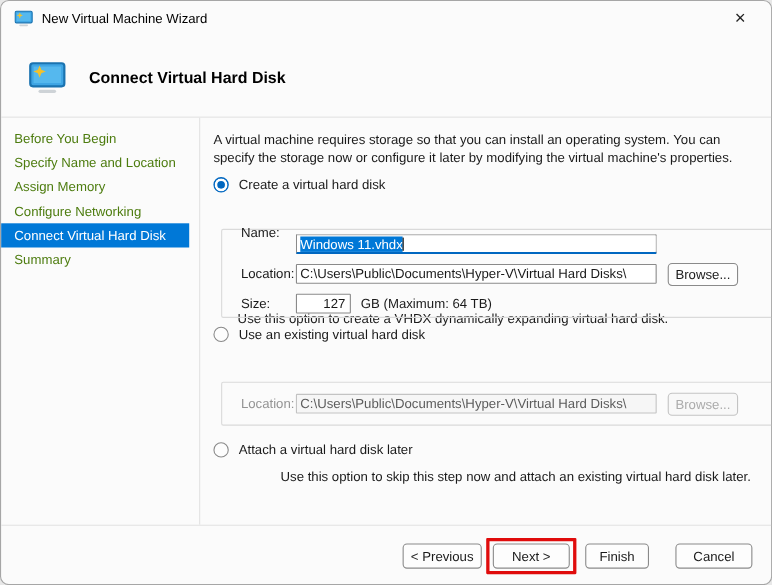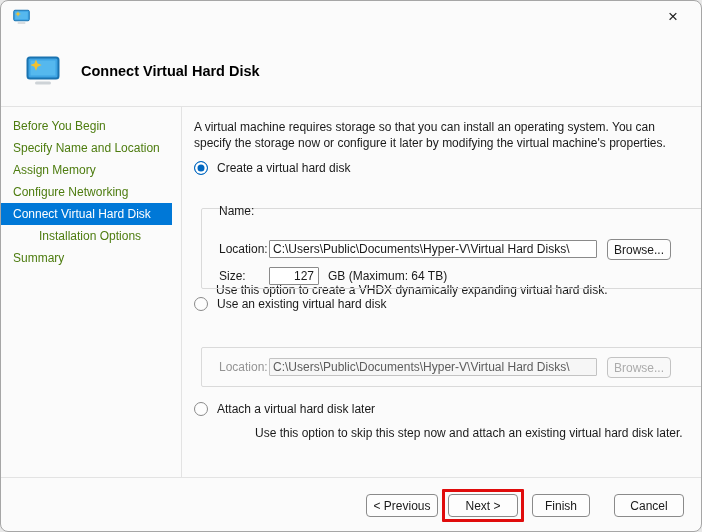--- a/index.html
+++ b/index.html
@@ -116,56 +116,57 @@
 
 <div class="window">
 
   <div class="titlebar">
     <svg class="titlebar-icon" viewBox="0 0 34 30">
       <rect x="1.5" y="1.5" width="31" height="21" rx="2.5" fill="#3fa5e4" stroke="#1a73b0" stroke-width="2"></rect>
       <rect x="4.5" y="4.5" width="25" height="15" fill="#55b8ee"></rect>
       <path d="M10 3.5 l1.6 4 4 1.6 -4 1.6 -1.6 4 -1.6 -4 -4 -1.6 4 -1.6 z" fill="#f2c12e"></path>
       <rect x="9" y="25.5" width="16" height="3" rx="1.5" fill="#ced3d7"></rect>
     </svg>
+    <span class="titlebar-text">New Virtual Machine Wizard</span>
     <button class="close-btn">×</button>
   </div>
 
   <svg class="header-icon" viewBox="0 0 34 30">
     <rect x="1.5" y="1.5" width="31" height="21" rx="2.5" fill="#3fa5e4" stroke="#1a73b0" stroke-width="2"></rect>
     <rect x="4.5" y="4.5" width="25" height="15" fill="#55b8ee"></rect>
     <path d="M10 3.5 l1.6 4 4 1.6 -4 1.6 -1.6 4 -1.6 -4 -4 -1.6 4 -1.6 z" fill="#f2c12e"></path>
     <rect x="9" y="25.5" width="16" height="3" rx="1.5" fill="#ced3d7"></rect>
   </svg>
   <div class="header-title">Connect Virtual Hard Disk</div>
 
   <div class="divider-h-top"></div>
   <div class="divider-v-side"></div>
 
   <div class="sidebar">
     <div class="side-item">Before You Begin</div>
     <div class="side-item">Specify Name and Location</div>
     <div class="side-item">Assign Memory</div>
     <div class="side-item">Configure Networking</div>
     <div class="side-item selected">Connect Virtual Hard Disk</div>
-    <div class="side-item indent">Installation Options</div>
     <div class="side-item">Summary</div>
   </div>
 
   <div class="content">
 
     <div class="intro">A virtual machine requires storage so that you can install an operating system. You can specify the storage now or configure it later by modifying the virtual machine's properties.</div>
 
     <div class="radio-row" style="left:12px; top:54px;">
       <span class="radio-circle checked"></span>
       <span class="radio-label">Create a virtual hard disk</span>
     </div>
     <div class="option-desc" style="top:177px;">Use this option to create a VHDX dynamically expanding virtual hard disk.</div>
 
     <div class="groupbox box1"></div>
     <div class="field-label" style="top:98px;">Name:</div>
+    <div class="text-input focused" style="top:107px;"><span class="selected-text">Windows 11.vhdx</span><span class="caret"></span></div>
 
     <div class="field-label" style="top:136px;">Location:</div>
     <div class="text-input" style="top:134px;">C:\Users\Public\Documents\Hyper-V\Virtual Hard Disks\</div>
     <button class="btn browse-btn" style="top:133px;">Browse...</button>
 
     <div class="field-label" style="top:163px;">Size:</div>
     <div class="size-input" style="top:161px;">127</div>
     <div class="size-suffix" style="top:163px;">GB (Maximum: 64 TB)</div>
 
     <div class="radio-row" style="left:12px; top:190px;">

